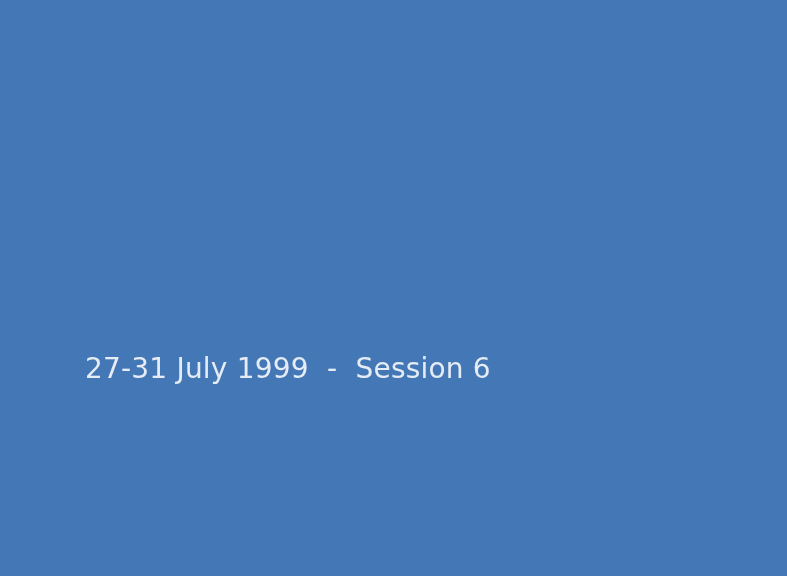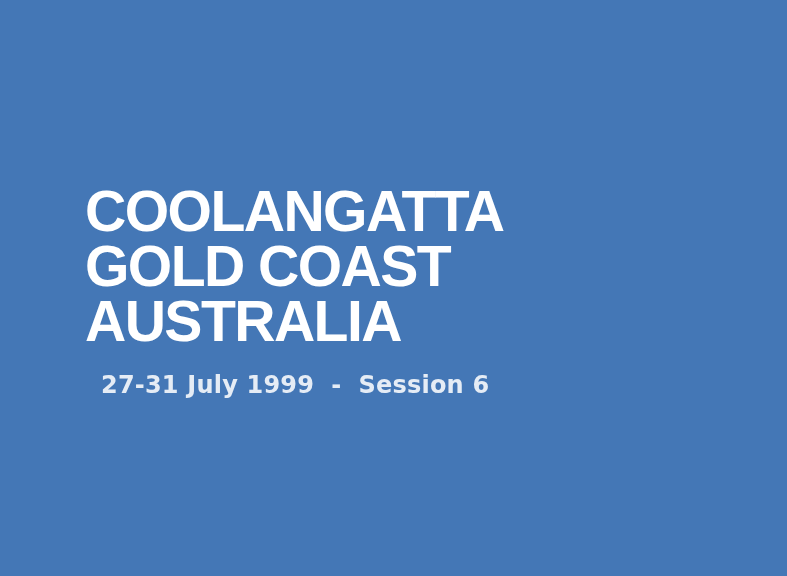--- a/index.html
+++ b/index.html
@@ -39,35 +39,30 @@
     transform: scaleX(0.985);
     transform-origin: left center;
   }
   #subtitle {
     position: absolute;
     left: 85px;
     top: 352px;
     color: #eef3f9;
     opacity: 0.95;
     font-family: "DejaVu Sans", "Liberation Sans", sans-serif;
-    font-weight: 700;
-    font-size: 24px;
+    font-weight: 400;
+    font-size: 28px;
     line-height: 34px;
     letter-spacing: 0.2px;
     white-space: pre;
-    margin: 16px;
+    margin: 0;
     padding: 0;
   }
 </style>
 </head>
 <body>
 
 <div id="slide">
 
-  <div id="title-block">
-    <span class="title-line">COOLANGATTA</span>
-    <span class="title-line">GOLD COAST</span>
-    <span class="title-line">AUSTRALIA</span>
-  </div>
 
   <div id="subtitle">27-31 July 1999  -  Session 6</div>
 
 </div>
 
 </body></html>

